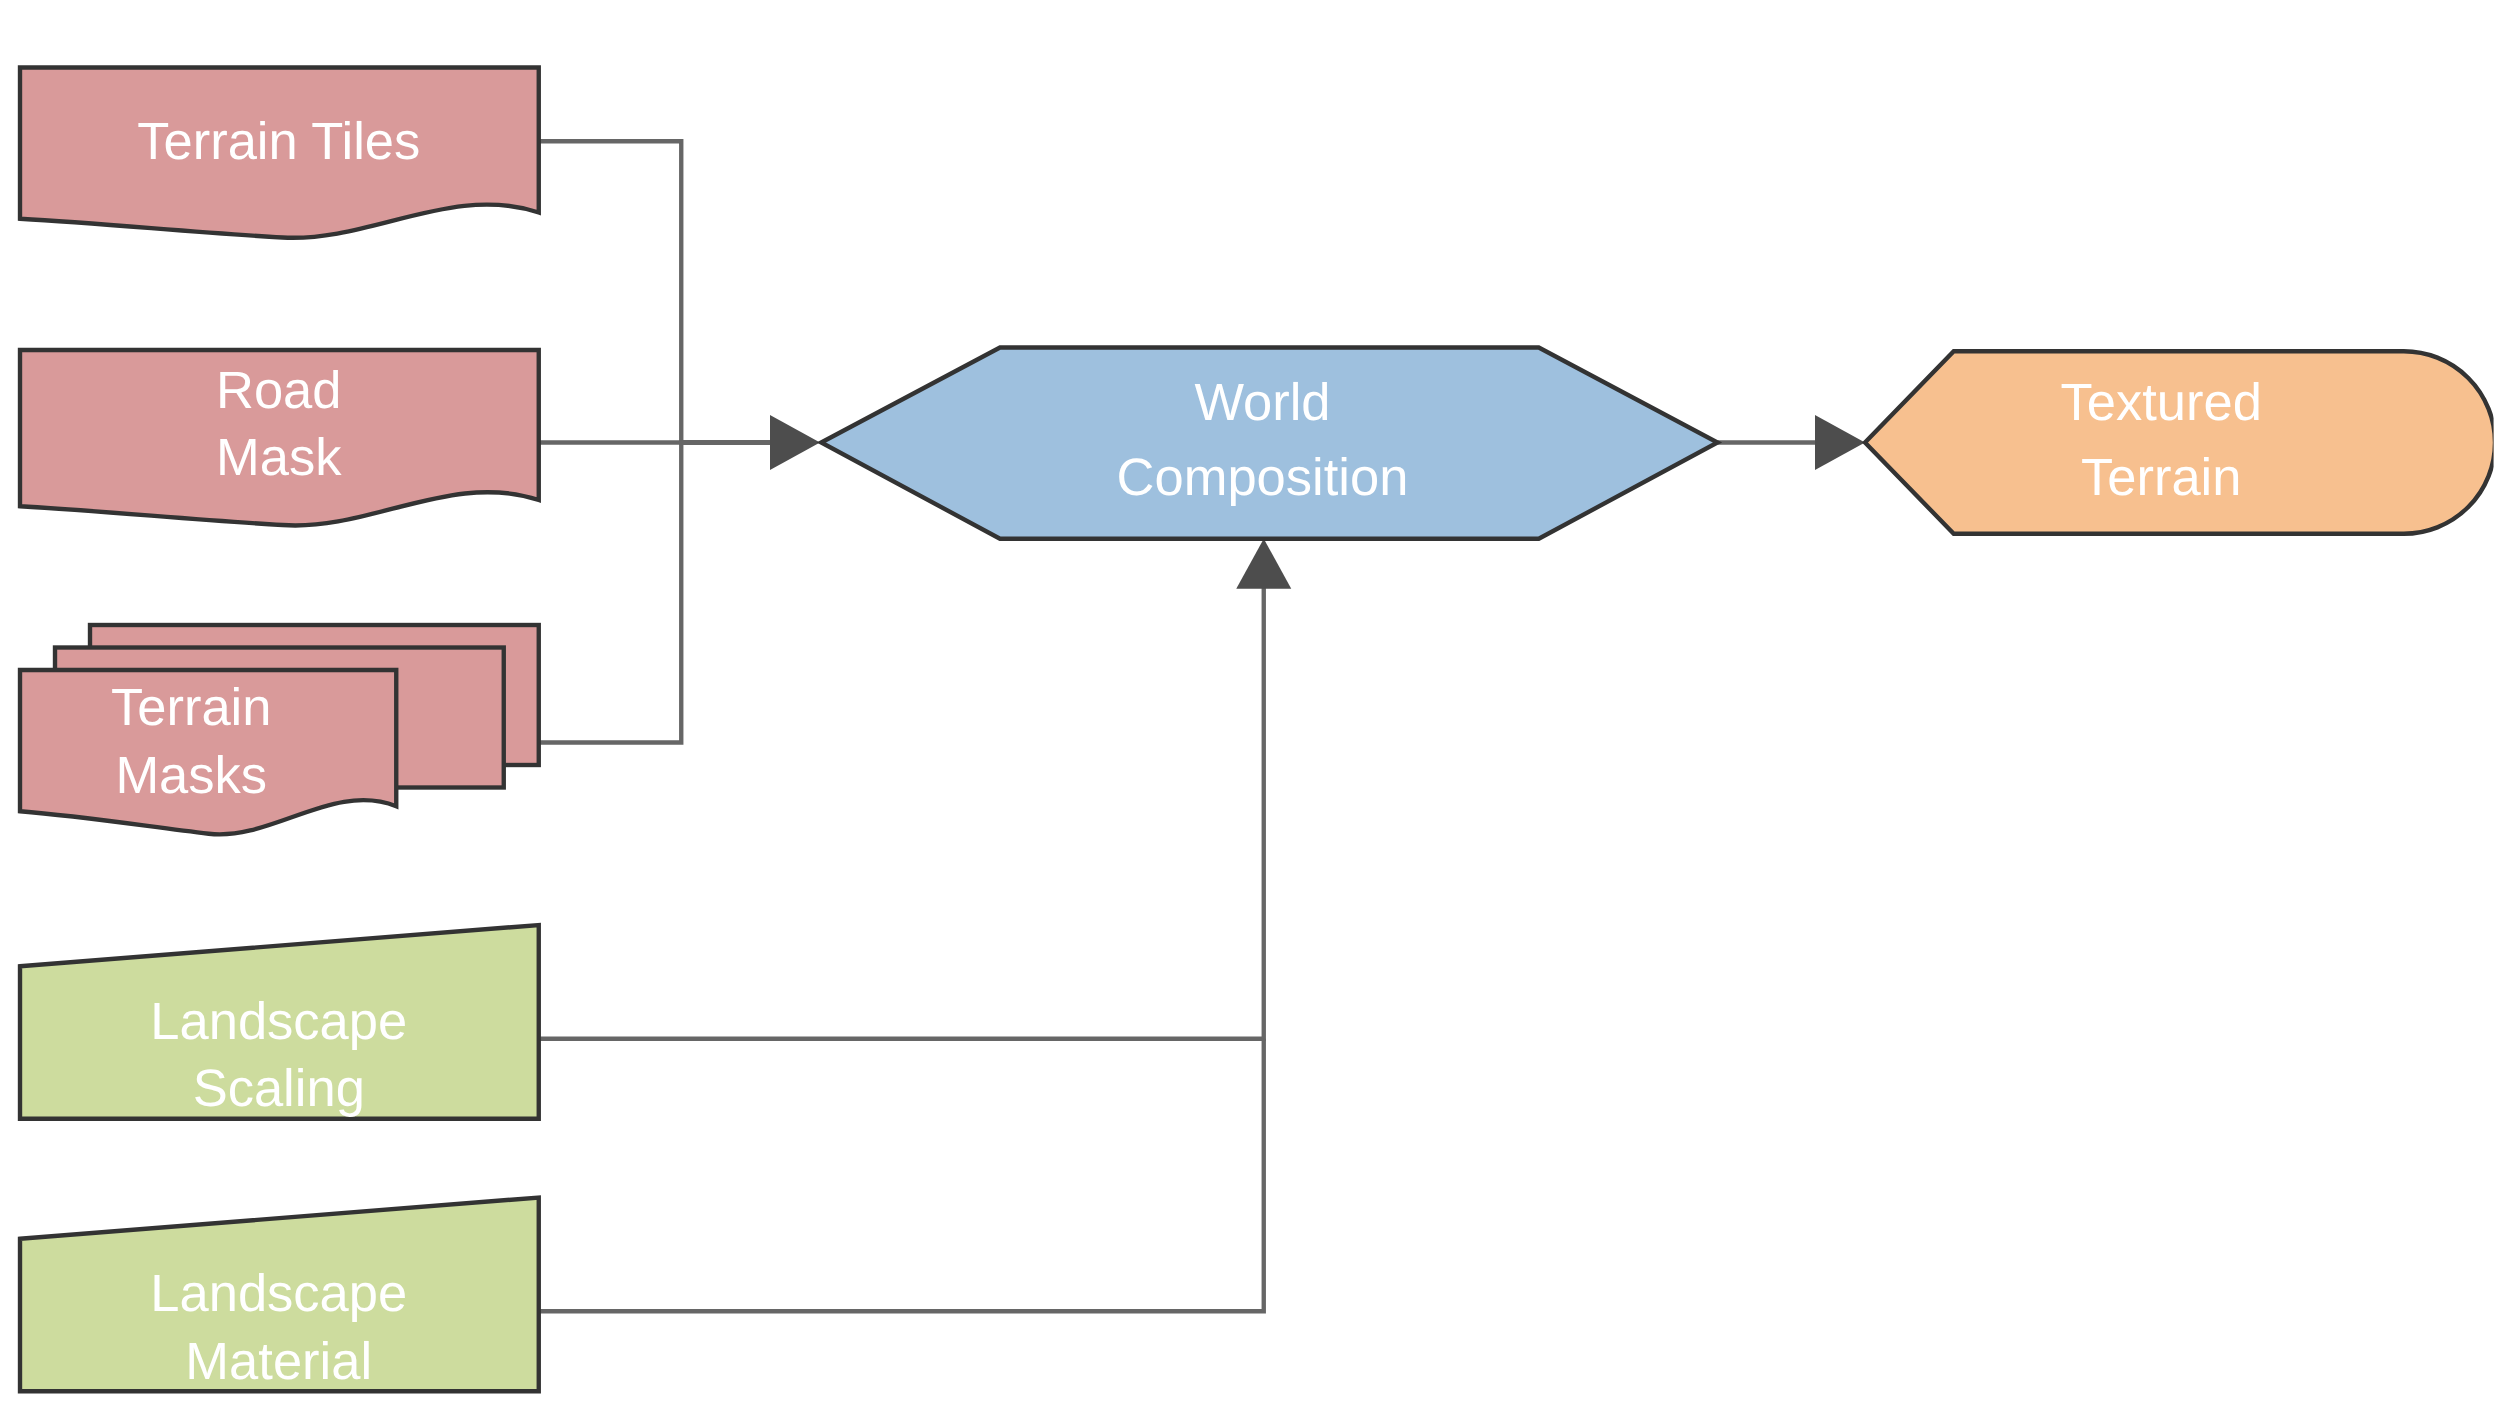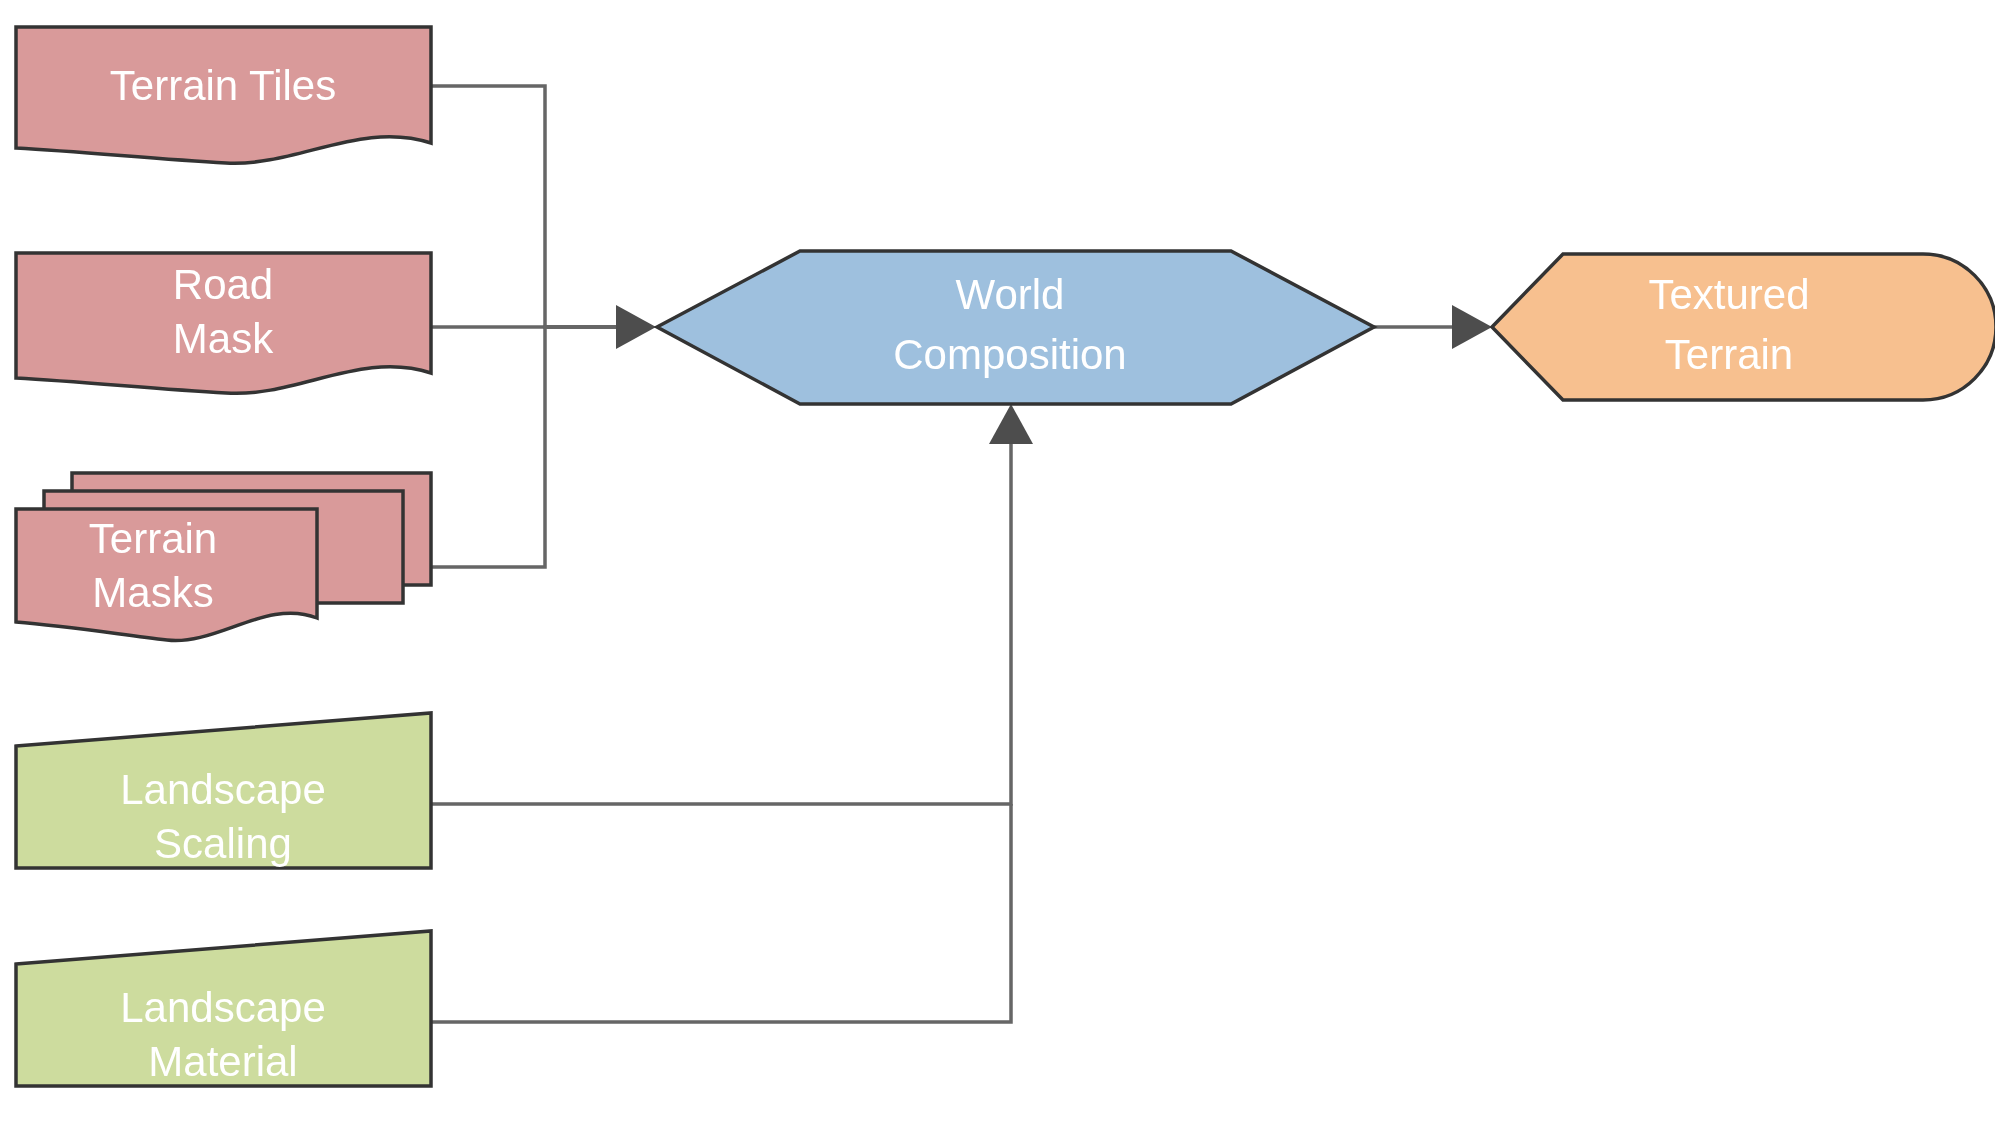--- a/index.html
+++ b/index.html
@@ -10,20 +10,21 @@
   body {
     width: 1995px;
     height: 1122px;
     font-family: "Liberation Sans", sans-serif;
     overflow: hidden;
   }
   #diagram-root {
     position: relative;
     width: 1995px;
     height: 800px;
+    margin-top: 27px;
   }
   #flow-svg {
     position: absolute;
     left: 0;
     top: 0;
     width: 1995px;
     height: 1122px;
   }
   .node-label {
     fill: #ffffff;

